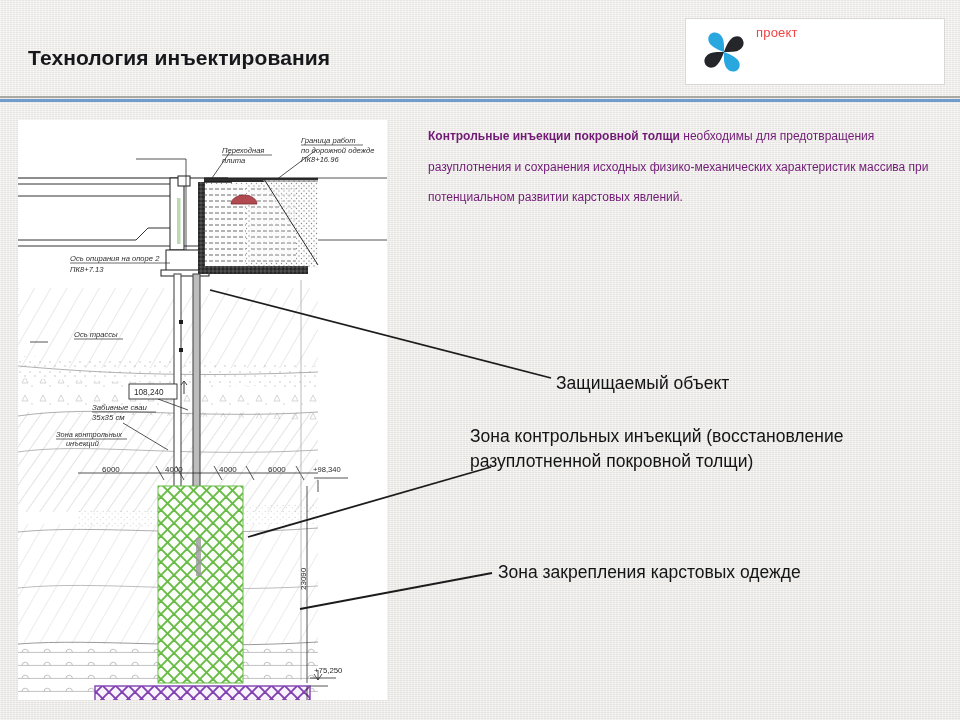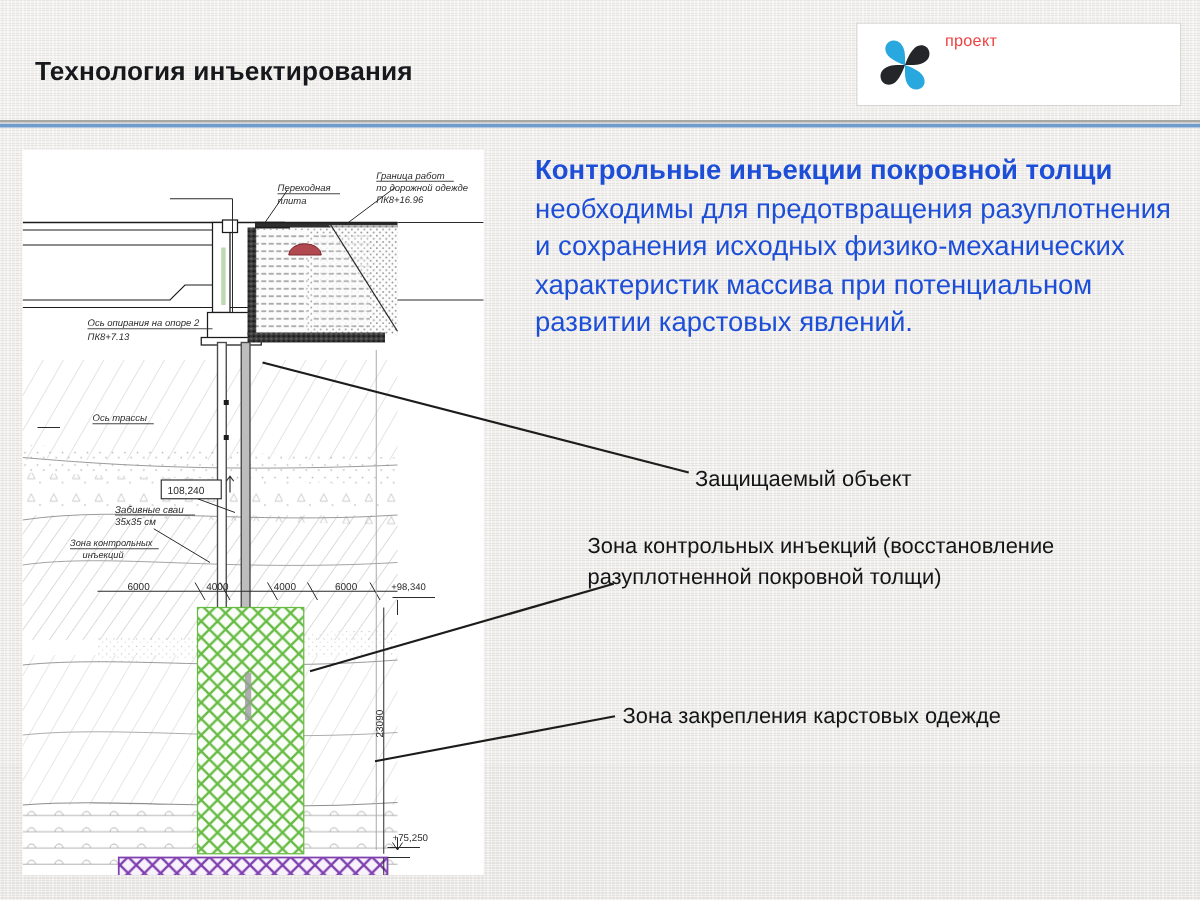--- a/index.html
+++ b/index.html
@@ -45,21 +45,21 @@
   
   #drawing-panel{
     position:absolute;left:18px;top:120px;width:369px;height:580px;
     background:#ffffff;overflow:hidden;
   }
   svg{display:block;}
 
   
   #body-paragraph{
     position:absolute;left:428px;top:121px;width:522px;
-    font-size:22px;line-height:30.5px;color:#1d4ed8;
+    font-size:12px;line-height:30.5px;color:#701a75;
   }
   #body-paragraph b{font-weight:bold;}
 
   .callout-label{position:absolute;color:#131416;font-size:17.5px;line-height:25px;text-align:center;}
   #callout-1{left:556px;top:371px;white-space:nowrap;}
   #callout-2{left:470px;top:424px;width:440px;text-align:left;}
   #callout-3{left:498px;top:560px;white-space:nowrap;}
 
   #leader-lines{position:absolute;left:0;top:0;width:960px;height:720px;pointer-events:none;}
 </style>

